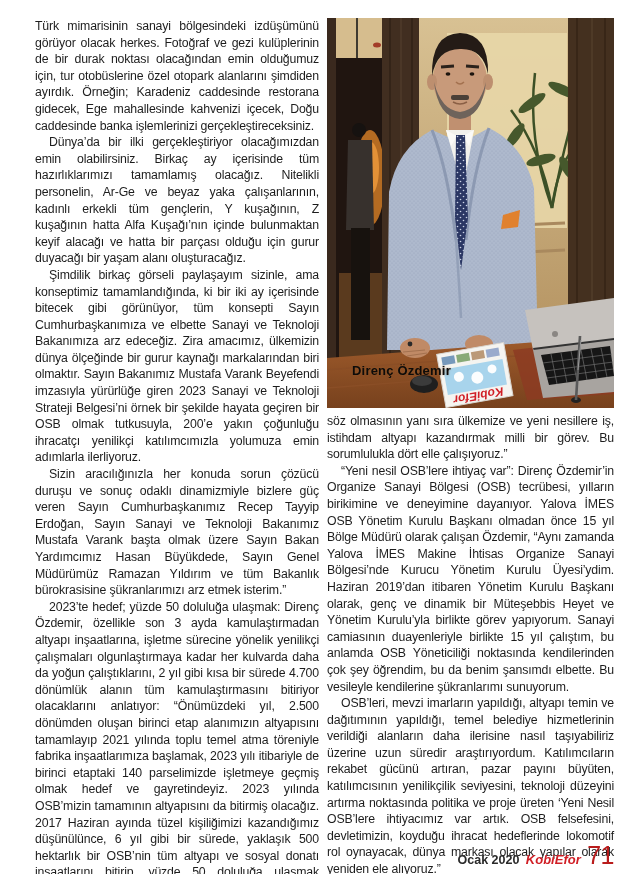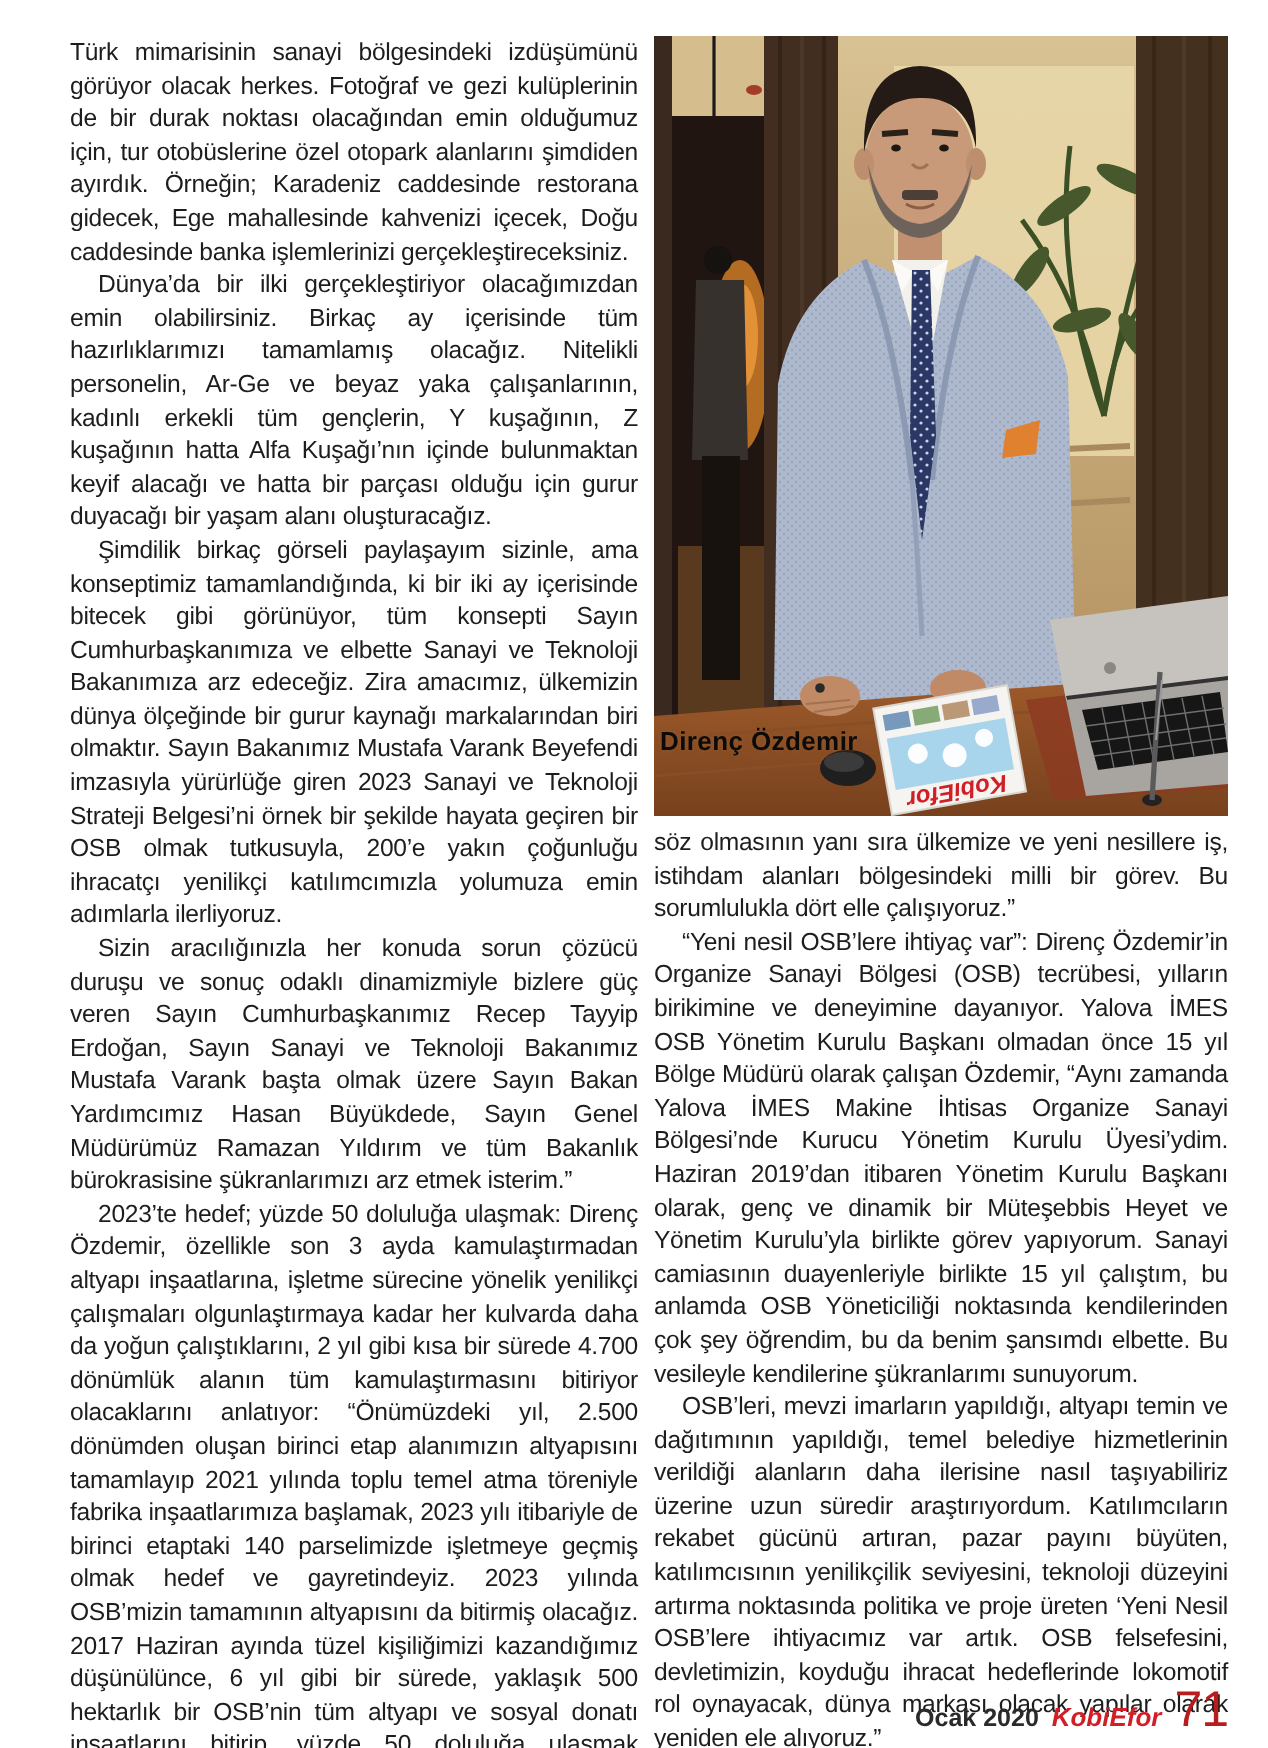--- a/index.html
+++ b/index.html
@@ -19,21 +19,21 @@
   .col p{margin:0;padding:0;}
   .col p.indent{text-indent:14px;}
   .lead{font-weight:normal;}
   #left-col{left:35px;top:18px;width:284px;}
   #right-col{left:327px;top:413px;width:287px;}
   #photo-wrap{
     position:absolute;left:327px;top:18px;width:287px;height:390px;
     background:#c7a271;overflow:hidden;
   }
   #photo-caption{
-    position:absolute;left:330px;top:363px;
+    position:absolute;left:352px;top:363px;
     font-size:13px;font-weight:bold;color:#0d0b09;
     letter-spacing:0.2px;
     text-shadow:0 0 2px rgba(150,95,45,.6);
   }
   #footer{
     position:absolute;left:327px;top:841px;width:287px;
     text-align:right;white-space:nowrap;
   }
   #footer .issue{font-size:12.5px;font-weight:bold;color:#2a2a2a;}
   #footer .brand{font-size:13px;font-weight:bold;font-style:italic;color:#d01f26;padding:0 2px;}
@@ -189,21 +189,21 @@
     <g>
       <ellipse cx="249" cy="382" rx="5" ry="3" fill="#222222"></ellipse>
       <line x1="253" y1="318" x2="249" y2="382" stroke="#5a5a5a" stroke-width="2.6"></line>
       <line x1="254" y1="322" x2="251" y2="352" stroke="#9a9a9a" stroke-width="1"></line>
     </g>
   </svg>
 </div>
 <div id="photo-caption">Direnç Özdemir</div>
 
 <div id="right-col" class="col">
-  <p>söz olmasının yanı sıra ülkemize ve yeni nesillere iş, istihdam alanları bölgesindeki milli bir görev. Bu sorumlulukla dört elle çalışıyoruz.”</p>
+  <p>söz olmasının yanı sıra ülkemize ve yeni nesillere iş, istihdam altyapı kazandırmak milli bir görev. Bu sorumlulukla dört elle çalışıyoruz.”</p>
   <p class="indent"><span class="lead">“Yeni nesil OSB’lere ihtiyaç var”:</span><span> Direnç Özdemir’in Organize Sanayi Bölgesi (OSB) tecrübesi, yılların birikimine ve deneyimine dayanıyor. Yalova İMES OSB Yönetim Kurulu Başkanı olmadan önce 15 yıl Bölge Müdürü olarak çalışan Özdemir, “Aynı zamanda Yalova İMES Makine İhtisas Organize Sanayi Bölgesi’nde Kurucu Yönetim Kurulu Üyesi’ydim. Haziran 2019’dan itibaren Yönetim Kurulu Başkanı olarak, genç ve dinamik bir Müteşebbis Heyet ve Yönetim Kurulu’yla birlikte görev yapıyorum. Sanayi camiasının duayenleriyle birlikte 15 yıl çalıştım, bu anlamda OSB Yöneticiliği noktasında kendilerinden çok şey öğrendim, bu da benim şansımdı elbette. Bu vesileyle kendilerine şükranlarımı sunuyorum.</span></p>
   <p class="indent">OSB’leri, mevzi imarların yapıldığı, altyapı temin ve dağıtımının yapıldığı, temel belediye hizmetlerinin verildiği alanların daha ilerisine nasıl taşıyabiliriz üzerine uzun süredir araştırıyordum. Katılımcıların rekabet gücünü artıran, pazar payını büyüten, katılımcısının yenilikçilik seviyesini, teknoloji düzeyini artırma noktasında politika ve proje üreten ‘Yeni Nesil OSB’lere ihtiyacımız var artık. OSB felsefesini, devletimizin, koyduğu ihracat hedeflerinde lokomotif rol oynayacak, dünya markası olacak yapılar olarak yeniden ele alıyoruz.”</p>
 </div>
 
 <div id="footer">
   <span class="issue">Ocak 2020</span>
   <span class="brand">KobiEfor</span>
   <span class="pagenum">71</span>
 </div>
 

